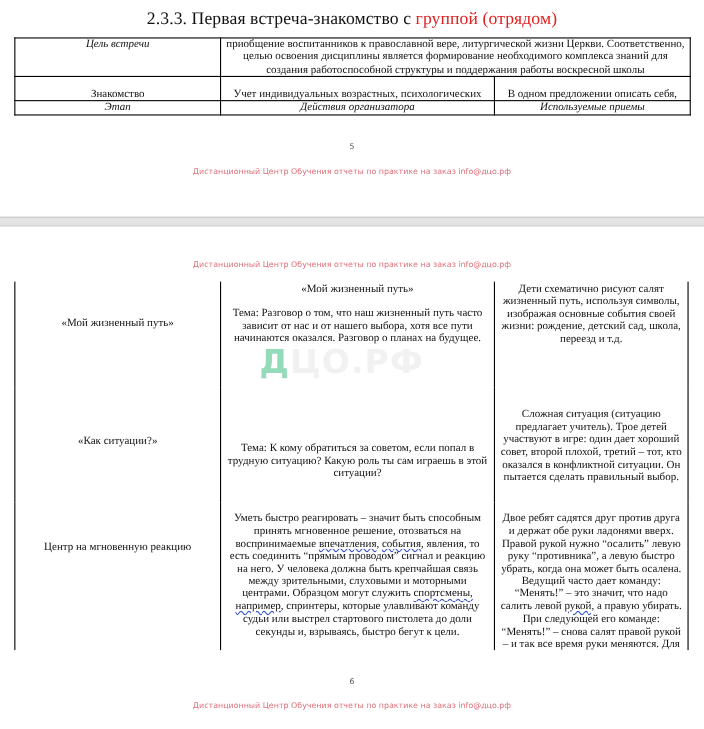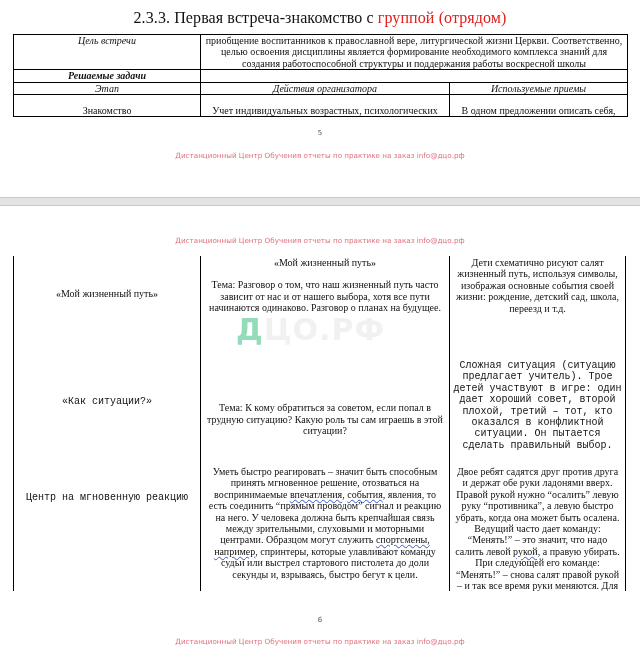--- a/index.html
+++ b/index.html
@@ -38,54 +38,50 @@
     position: absolute; width: 640px; text-align: center;
     font-family: "DejaVu Sans", sans-serif; font-size: 7.2px; color: #e0707a;
   }
   .watermark {
     position: absolute; left: 236px; top: 312px; font-family: "DejaVu Sans", sans-serif;
     font-size: 30px; font-weight: bold; color: rgba(180,180,180,0.18); letter-spacing: 1px;
     pointer-events: none;
   }
   .watermark .g { color: rgba(60,190,130,0.55); }
   .squig { text-decoration: underline wavy #3a55c8; text-decoration-thickness: 1px; }
-  .left { text-align: right; font-family: Liberation Mono, monospace; }
+  .left { text-align: right; }
 </style>
 </head>
 <body>
 
 <div class="page" id="page1">
   <div class="title">
     <span>2.3.3. Первая встреча-знакомство с </span><span class="accent">группой (отрядом)</span>
   </div>
 
   <table class="doc" id="t1">
     <colgroup>
         <col style="width:187px">
         <col style="width:249px">
         <col style="width:178px">
       </colgroup>
     <tbody>
         <tr style="height:34px">
       <td class="it">Цель встречи</td>
       <td colspan="2">приобщение воспитанников к православной вере, литургической жизни Церкви. Соответственно, целью освоения дисциплины является формирование необходимого комплекса знаний для создания работоспособной структуры и поддержания работы воскресной школы</td>
     </tr>
-    <tr style="height:11px">
-      <td class="it" style="font-weight:bold">Решаемые задачи</td>
-      <td colspan="2"></td>
+    <tr style="height:22px">
+      <td style="vertical-align:bottom">Знакомство</td>
+      <td style="vertical-align:bottom">Учет индивидуальных возрастных, психологических</td>
+      <td style="vertical-align:bottom">В одном предложении описать себя,</td>
     </tr>
     <tr style="height:11px">
       <td class="it">Этап</td>
       <td class="it">Действия организатора</td>
       <td class="it">Используемые приемы</td>
-    </tr>
-    <tr style="height:22px">
-      <td style="vertical-align:bottom">Знакомство</td>
-      <td style="vertical-align:bottom">Учет индивидуальных возрастных, психологических</td>
-      <td style="vertical-align:bottom">В одном предложении описать себя,</td>
     </tr>
   </tbody>
     </table>
 
   <div class="pagenum" style="top:129px">5</div>
   <div class="footer" style="top:151px">Дистанционный Центр  Обучения отчеты по практике на заказ  info@дцо.рф</div>
 </div>
 
 <div class="page-gap"></div>
 
@@ -100,21 +96,21 @@
       <col style="width:187px">
       <col style="width:249px">
       <col style="width:176px">
     </colgroup>
   <tbody>
   <tr style="height:96px">
     <td class="nb" style="vertical-align:middle;padding-bottom:20px">«Мой жизненный путь»</td>
     <td class="nb" style="padding-top:1px">
       <div>«Мой жизненный путь»</div>
       <div style="height:11px"></div>
-      <div>Тема: Разговор о том, что наш жизненный путь часто зависит от нас и от нашего выбора, хотя все пути начинаются одинаково. Разговор о планах на будущее.</div>
+      <div>Тема: Разговор о том, что наш жизненный путь часто зависит от нас и от нашего выбора, хотя все пути начинаются оказался. Разговор о планах на будущее.</div>
     </td>
     <td class="nb" style="padding-top:1px">Дети схематично рисуют салят жизненный путь, используя символы, изображая основные события своей жизни: рождение, детский сад, школа, переезд и т.д.</td>
   </tr>
   <tr style="height:105px">
     <td class="nb left" style="vertical-align:middle;padding-bottom:6px">«Как ситуации?»</td>
     <td class="nb" style="vertical-align:middle;padding-top:30px">Тема: К кому обратиться за советом, если попал в трудную ситуацию? Какую роль ты сам играешь в этой ситуации?</td>
     <td class="nb left" style="vertical-align:middle;padding-top:2px">Сложная ситуация (ситуацию предлагает учитель). Трое детей участвуют в игре: один дает хороший совет, второй плохой, третий – тот, кто оказался в конфликтной ситуации. Он пытается сделать правильный выбор.</td>
   </tr>
   <tr style="height:129px">
     <td class="nb left" style="vertical-align:top;padding-top:35px">Центр на мгновенную реакцию</td>

